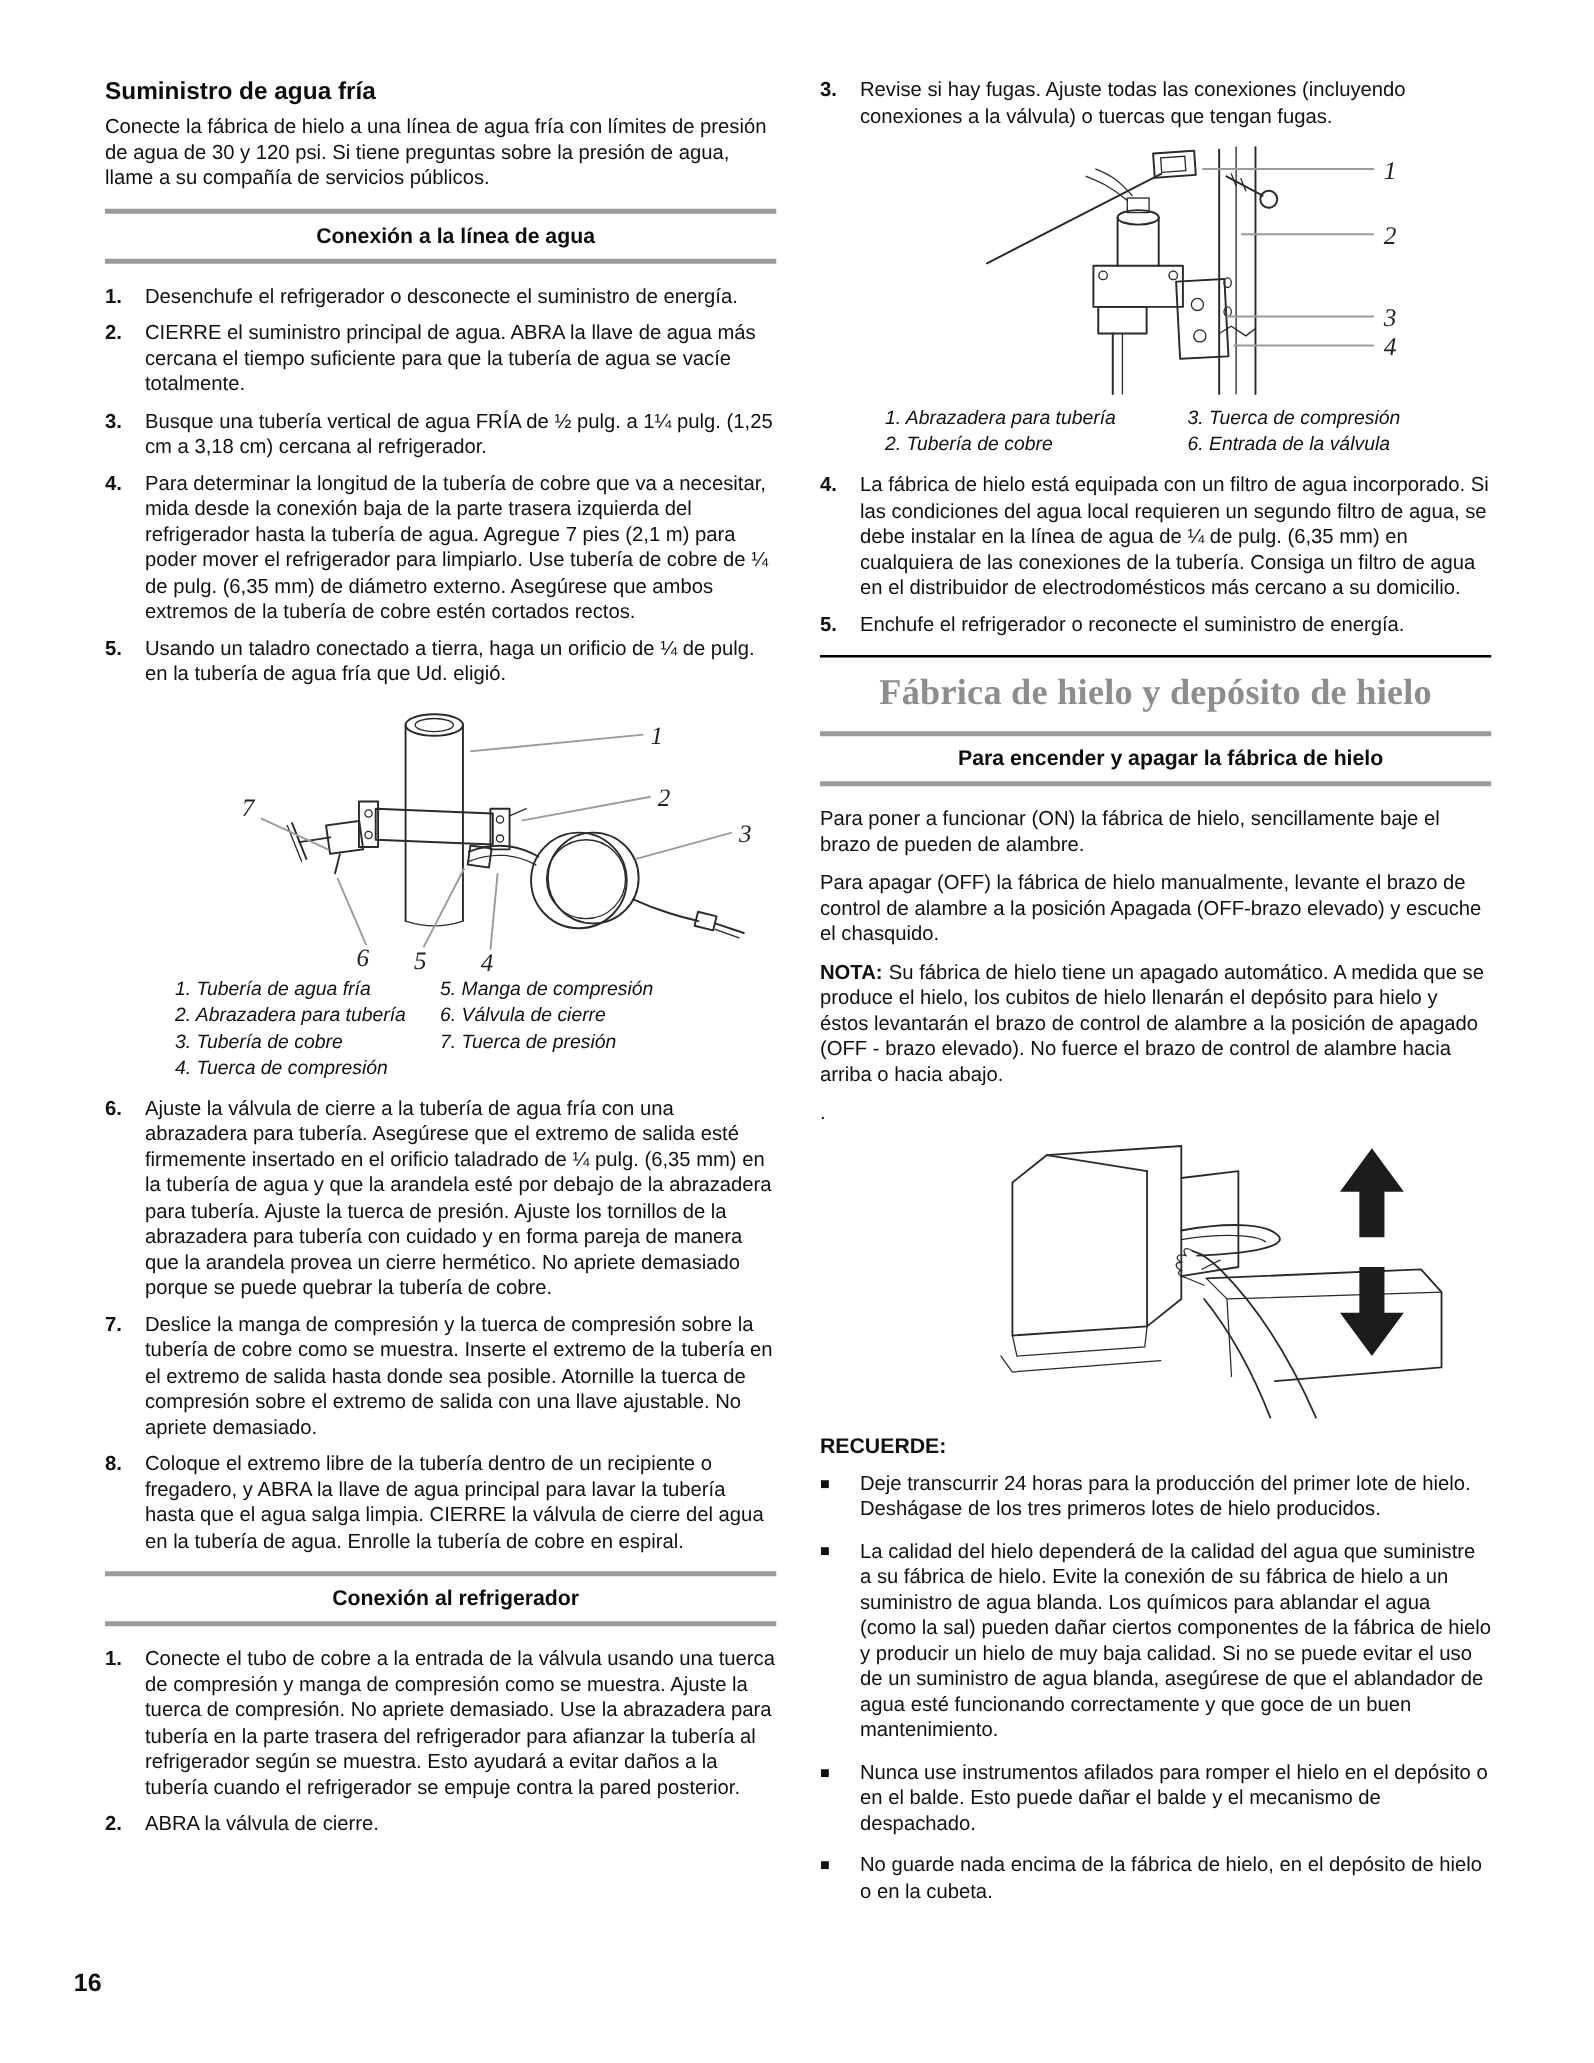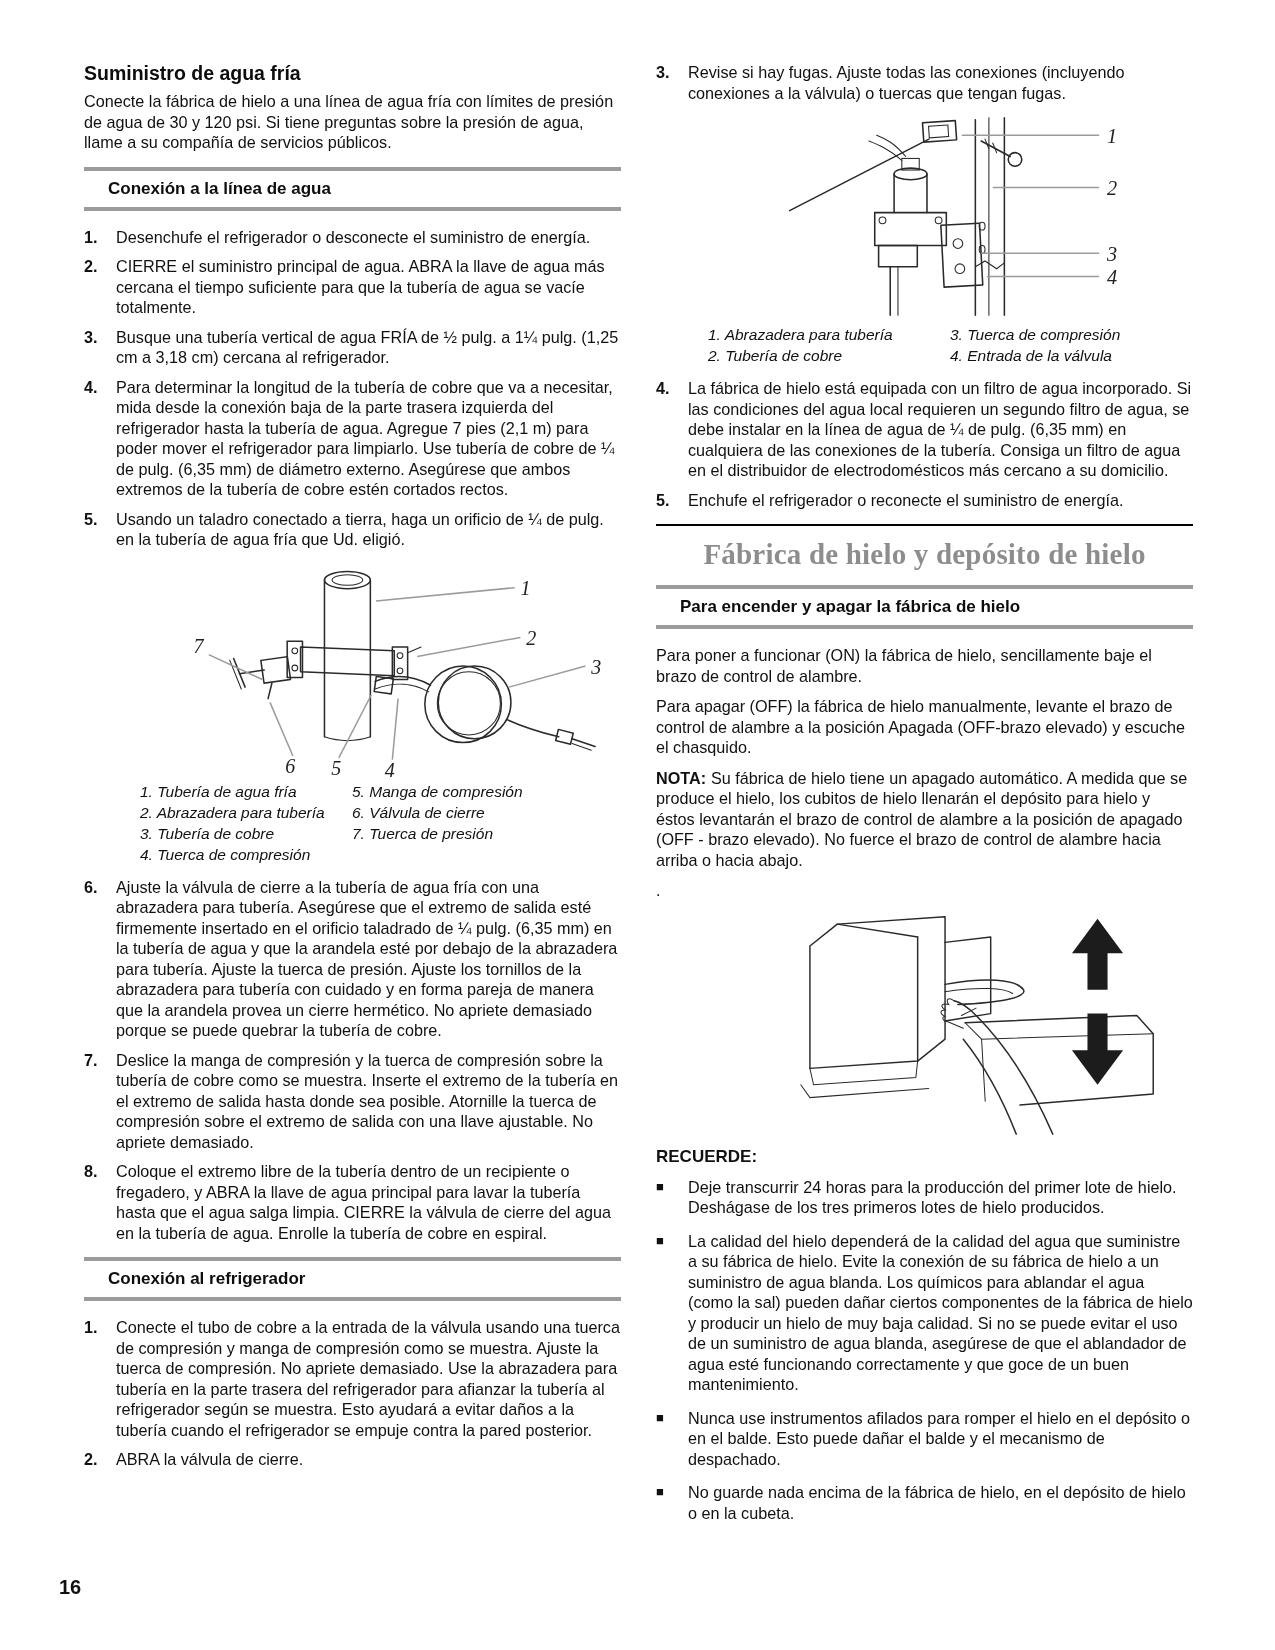--- a/index.html
+++ b/index.html
@@ -10,21 +10,21 @@
   }
   .col{position:absolute;top:62px;width:537px;}
   .col-left{left:84px;}
   .col-right{left:656px;}
   h2.doc-h2{font-size:19.5px;font-weight:bold;margin:0 0 6px 0;color:#0d0d0d;}
   p.body, .stx, .note, .bullet-text{font-size:16.2px;line-height:20.5px;}
   p.body{margin:0 0 10px 0;}
   .subhead{
     border-top:4px solid #9b9b9b;border-bottom:4px solid #9b9b9b;
     padding:8px 0 8px 24px;font-weight:bold;font-size:17px;
-    margin:14px 0 16px 0;color:#0d0d0d;
+    margin:14px 0 16px 0;color:#0d0d0d;text-align:center;
   }
   .steps{margin:0;}
   .step{display:flex;margin:0 0 9px 0;}
   .step .num{width:32px;flex-shrink:0;font-weight:bold;font-size:16.2px;line-height:20.5px;}
   .note{margin-top:8px;}
   .note-label{font-weight:bold;margin-right:5px;}
   .fig{margin:4px 0 4px 0;}
   .fig svg{display:block;}
   .fig-line{stroke:#2a2a2a;stroke-width:1.6;fill:none;stroke-linecap:round;stroke-linejoin:round;}
   .fig-thin{stroke:#2a2a2a;stroke-width:1.1;fill:none;stroke-linecap:round;}
@@ -236,41 +236,41 @@
       <text class="fig-num" x="336" y="178">4</text>
     </svg>
   </div>
   <div class="caps caps-right">
     <div class="cap-col">
       <div>1. Abrazadera para tubería</div>
       <div>2. Tubería de cobre</div>
     </div>
     <div class="cap-col">
       <div>3. Tuerca de compresión</div>
-      <div>4. Entrada de la válvula</div>
+      <div>6. Entrada de la válvula</div>
     </div>
   </div>
 
   <div class="steps">
     <div class="step">
       <span class="num">4.</span>
       <div class="stx">La fábrica de hielo está equipada con un filtro de agua incorporado. Si las condiciones del agua local requieren un segundo filtro de agua, se debe instalar en la línea de agua de ¼ de pulg. (6,35 mm) en cualquiera de las conexiones de la tubería. Consiga un filtro de agua en el distribuidor de electrodomésticos más cercano a su domicilio.</div>
     </div>
     <div class="step">
       <span class="num">5.</span>
       <div class="stx">Enchufe el refrigerador o reconecte el suministro de energía.</div>
     </div>
   </div>
 
   <div class="section-rule"></div>
   <div class="section-title">Fábrica de hielo y depósito de hielo</div>
 
   <div class="subhead">Para encender y apagar la fábrica de hielo</div>
 
-  <p class="body">Para poner a funcionar (ON) la fábrica de hielo, sencillamente baje el brazo de control de alambre.</p>
+  <p class="body">Para poner a funcionar (ON) la fábrica de hielo, sencillamente baje el brazo de pueden de alambre.</p>
   <p class="body">Para apagar (OFF) la fábrica de hielo manualmente, levante el brazo de control de alambre a la posición Apagada (OFF-brazo elevado) y escuche el chasquido.</p>
   <p class="body">
     <span class="note-label">NOTA:</span><span>Su fábrica de hielo tiene un apagado automático. A medida que se produce el hielo, los cubitos de hielo llenarán el depósito para hielo y éstos levantarán el brazo de control de alambre a la posición de apagado (OFF - brazo elevado). No fuerce el brazo de control de alambre hacia arriba o hacia abajo.</span>
   </p>
   <p class="stray">.</p>
 
   <div class="fig" style="margin-left:90px;">
     <svg width="420" height="230" viewBox="0 0 460 250">
 
       <path class="fig-line" d="M70 44 L100 20 L218 12 L218 146 L188 170 L70 178 Z"></path>

